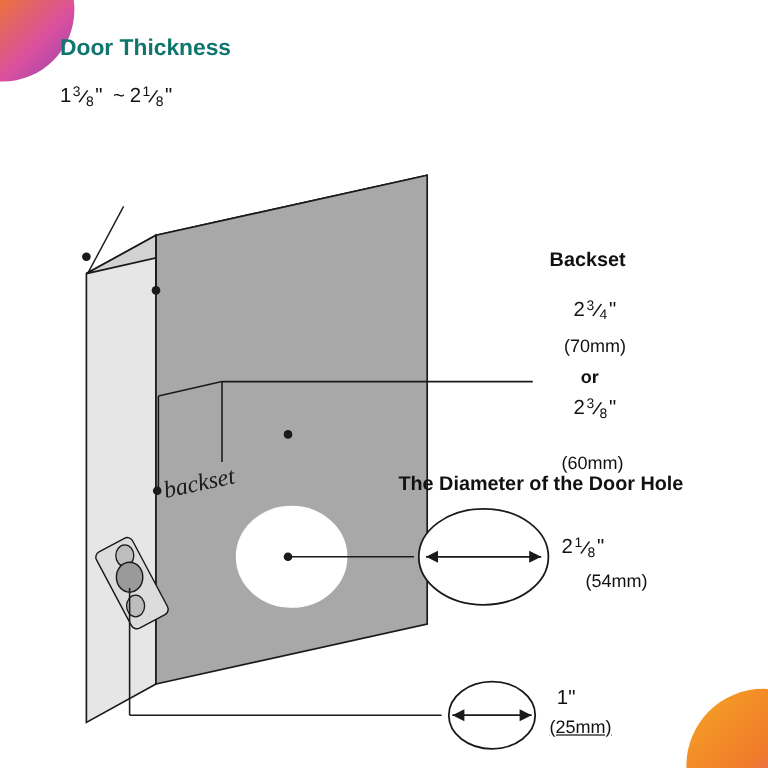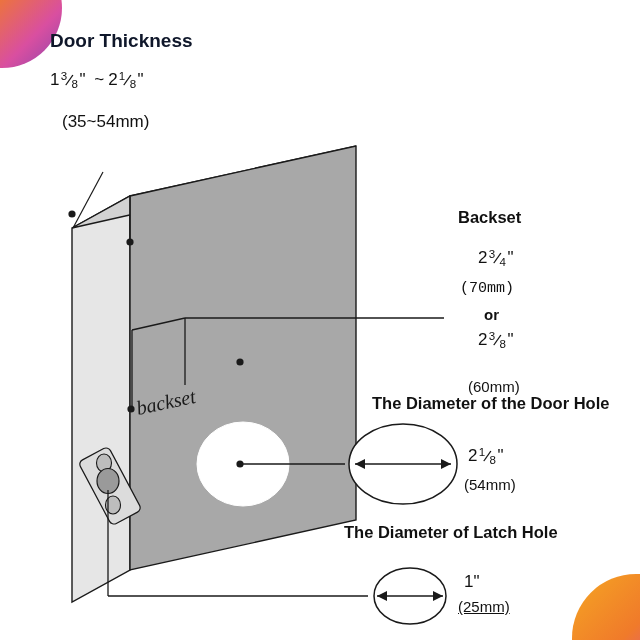--- a/index.html
+++ b/index.html
@@ -41,21 +41,21 @@
 
   
   .label {
     position: absolute;
     white-space: nowrap;
     line-height: 1.15;
   }
   .heading {
     font-size: 19px;
     font-weight: bold;
-    color: #0f172a;
+    color: #0f766e;
   }
   .heading-sm {
     font-size: 16.5px;
     font-weight: bold;
     color: #111111;
   }
   .dim {
     font-size: 17px;
     color: #111111;
   }
@@ -161,38 +161,36 @@
     <polygon points="443,596 433,591 433,601" fill="#1a1a1a"></polygon>
   </svg>
 
   <div class="label heading" style="left:50px; top:30px;">Door Thickness</div>
 
   <div class="label dim" style="left:50px; top:70px;">
     <span>1</span><span class="frac"><span class="num">3</span><span class="bar">/</span><span class="den">8</span></span><span>"</span>
     <span style="padding:0 4px;">~</span><span>2</span><span class="frac"><span class="num">1</span><span class="bar">/</span><span class="den">8</span></span><span>"</span>
   </div>
 
-  <div class="label dim" style="left:62px; top:112px;">(35~54mm)</div>
 
   <div class="label heading-sm" style="left:458px; top:208px;">Backset</div>
 
   <div class="label dim" style="left:478px; top:248px;">
     <span>2</span><span class="frac"><span class="num">3</span><span class="bar">/</span><span class="den">4</span></span><span>"</span>
   </div>
-  <div class="label dim-sm" style="left:460px; top:280px;font-family:Liberation Mono, monospace;">(70mm)</div>
+  <div class="label dim-sm" style="left:470px; top:280px;">(70mm)</div>
   <div class="label dim-sm" style="left:484px; top:306px;font-weight:bold;">or</div>
 
   <div class="label dim" style="left:478px; top:330px;">
     <span>2</span><span class="frac"><span class="num">3</span><span class="bar">/</span><span class="den">8</span></span><span>"</span>
   </div>
   <div class="label dim-sm" style="left:468px; top:378px;">(60mm)</div>
 
-  <div class="label heading-sm" style="left:332px; top:394px;margin-left:40px;">The Diameter of the Door Hole</div>
+  <div class="label heading-sm" style="left:332px; top:394px;">The Diameter of the Door Hole</div>
   <div class="label dim" style="left:468px; top:446px;">
     <span>2</span><span class="frac"><span class="num">1</span><span class="bar">/</span><span class="den">8</span></span><span>"</span>
   </div>
-  <div class="label dim-sm" style="left:464px; top:476px;">(54mm)</div>
+  <div class="label dim-sm" style="left:488px; top:476px;">(54mm)</div>
 
-  <div class="label heading-sm" style="left:344px; top:523px;">The Diameter of Latch Hole</div>
   <div class="label dim" style="left:464px; top:572px;">1"</div>
   <div class="label dim-sm" style="left:458px; top:598px;text-decoration:underline;">(25mm)</div>
 
 </div>
 
 </body></html>

